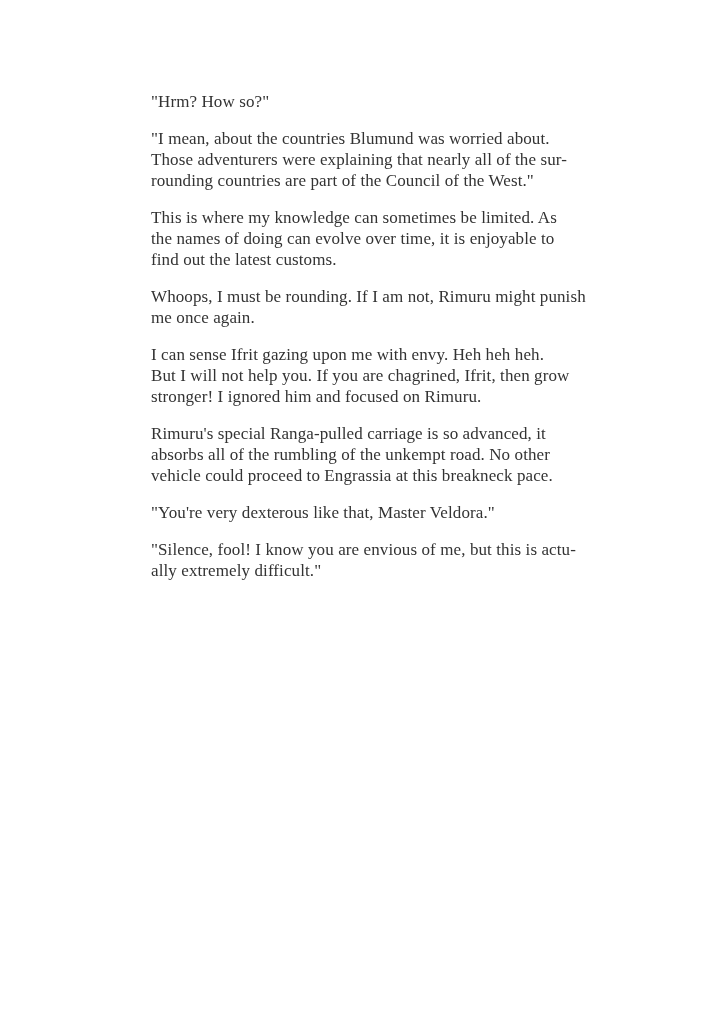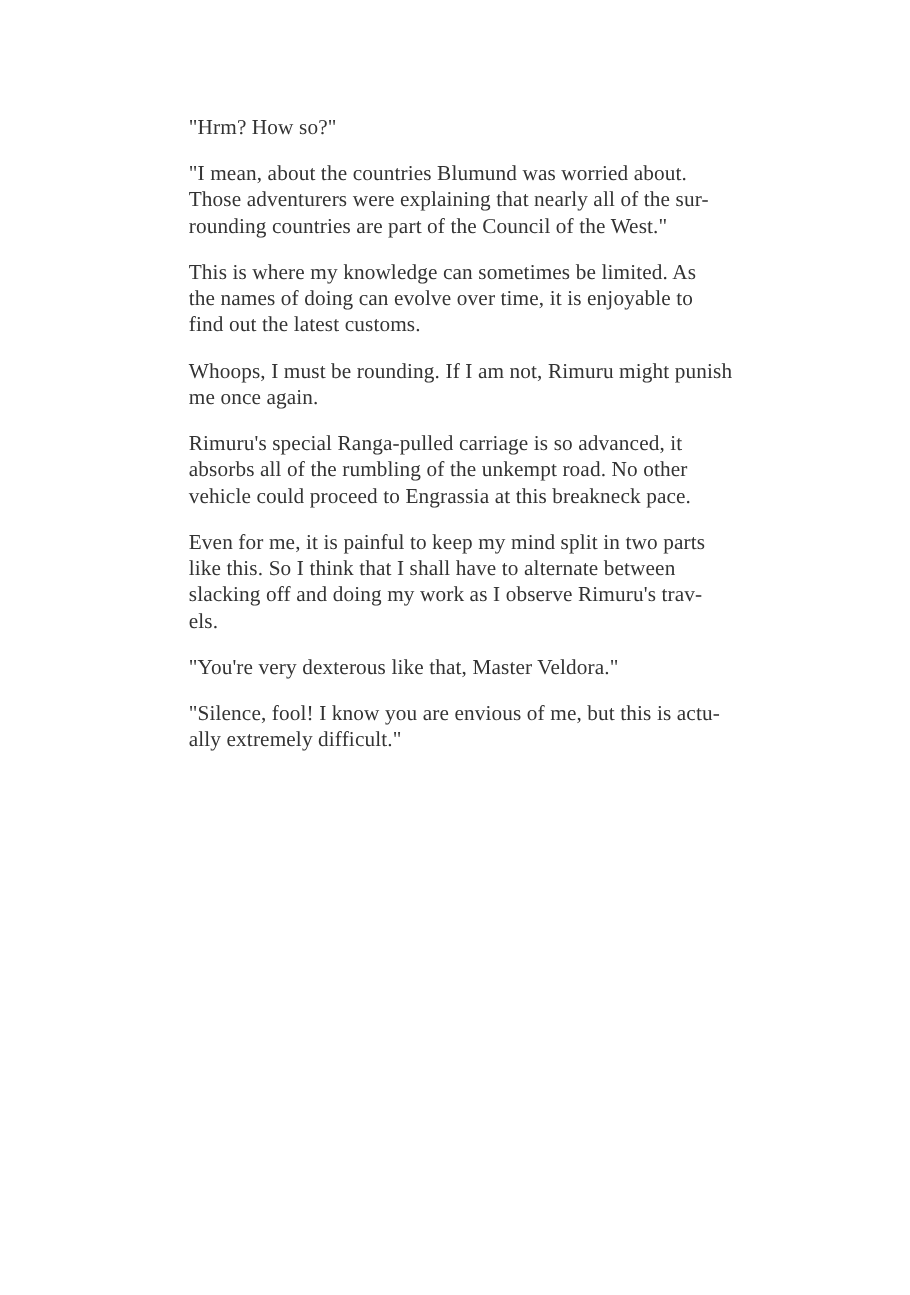--- a/index.html
+++ b/index.html
@@ -42,24 +42,23 @@
   <div class="text-block">
     <p class="para">"Hrm? How so?"</p>
     <p class="para">"I mean, about the countries Blumund was worried about.
 Those adventurers were explaining that nearly all of the sur-
 rounding countries are part of the Council of the West."</p>
     <p class="para">This is where my knowledge can sometimes be limited. As
 the names of doing can evolve over time, it is enjoyable to
 find out the latest customs.</p>
     <p class="para">Whoops, I must be rounding. If I am not, Rimuru might punish
 me once again.</p>
+    <p class="para">I can sense Ifrit gazing upon me with envy. Heh heh heh.
+But I will not help you. If you are chagrined, Ifrit, then grow
+stronger! I ignored him and focused on Rimuru.</p>
     <p class="para">Rimuru's special Ranga-pulled carriage is so advanced, it
 absorbs all of the rumbling of the unkempt road. No other
 vehicle could proceed to Engrassia at this breakneck pace.</p>
-    <p class="para">Even for me, it is painful to keep my mind split in two parts
-like this. So I think that I shall have to alternate between
-slacking off and doing my work as I observe Rimuru's trav-
-els.</p>
     <p class="para">"You're very dexterous like that, Master Veldora."</p>
     <p class="para">"Silence, fool! I know you are envious of me, but this is actu-
 ally extremely difficult."</p>
   </div>
 </div>
 
 </body></html>

